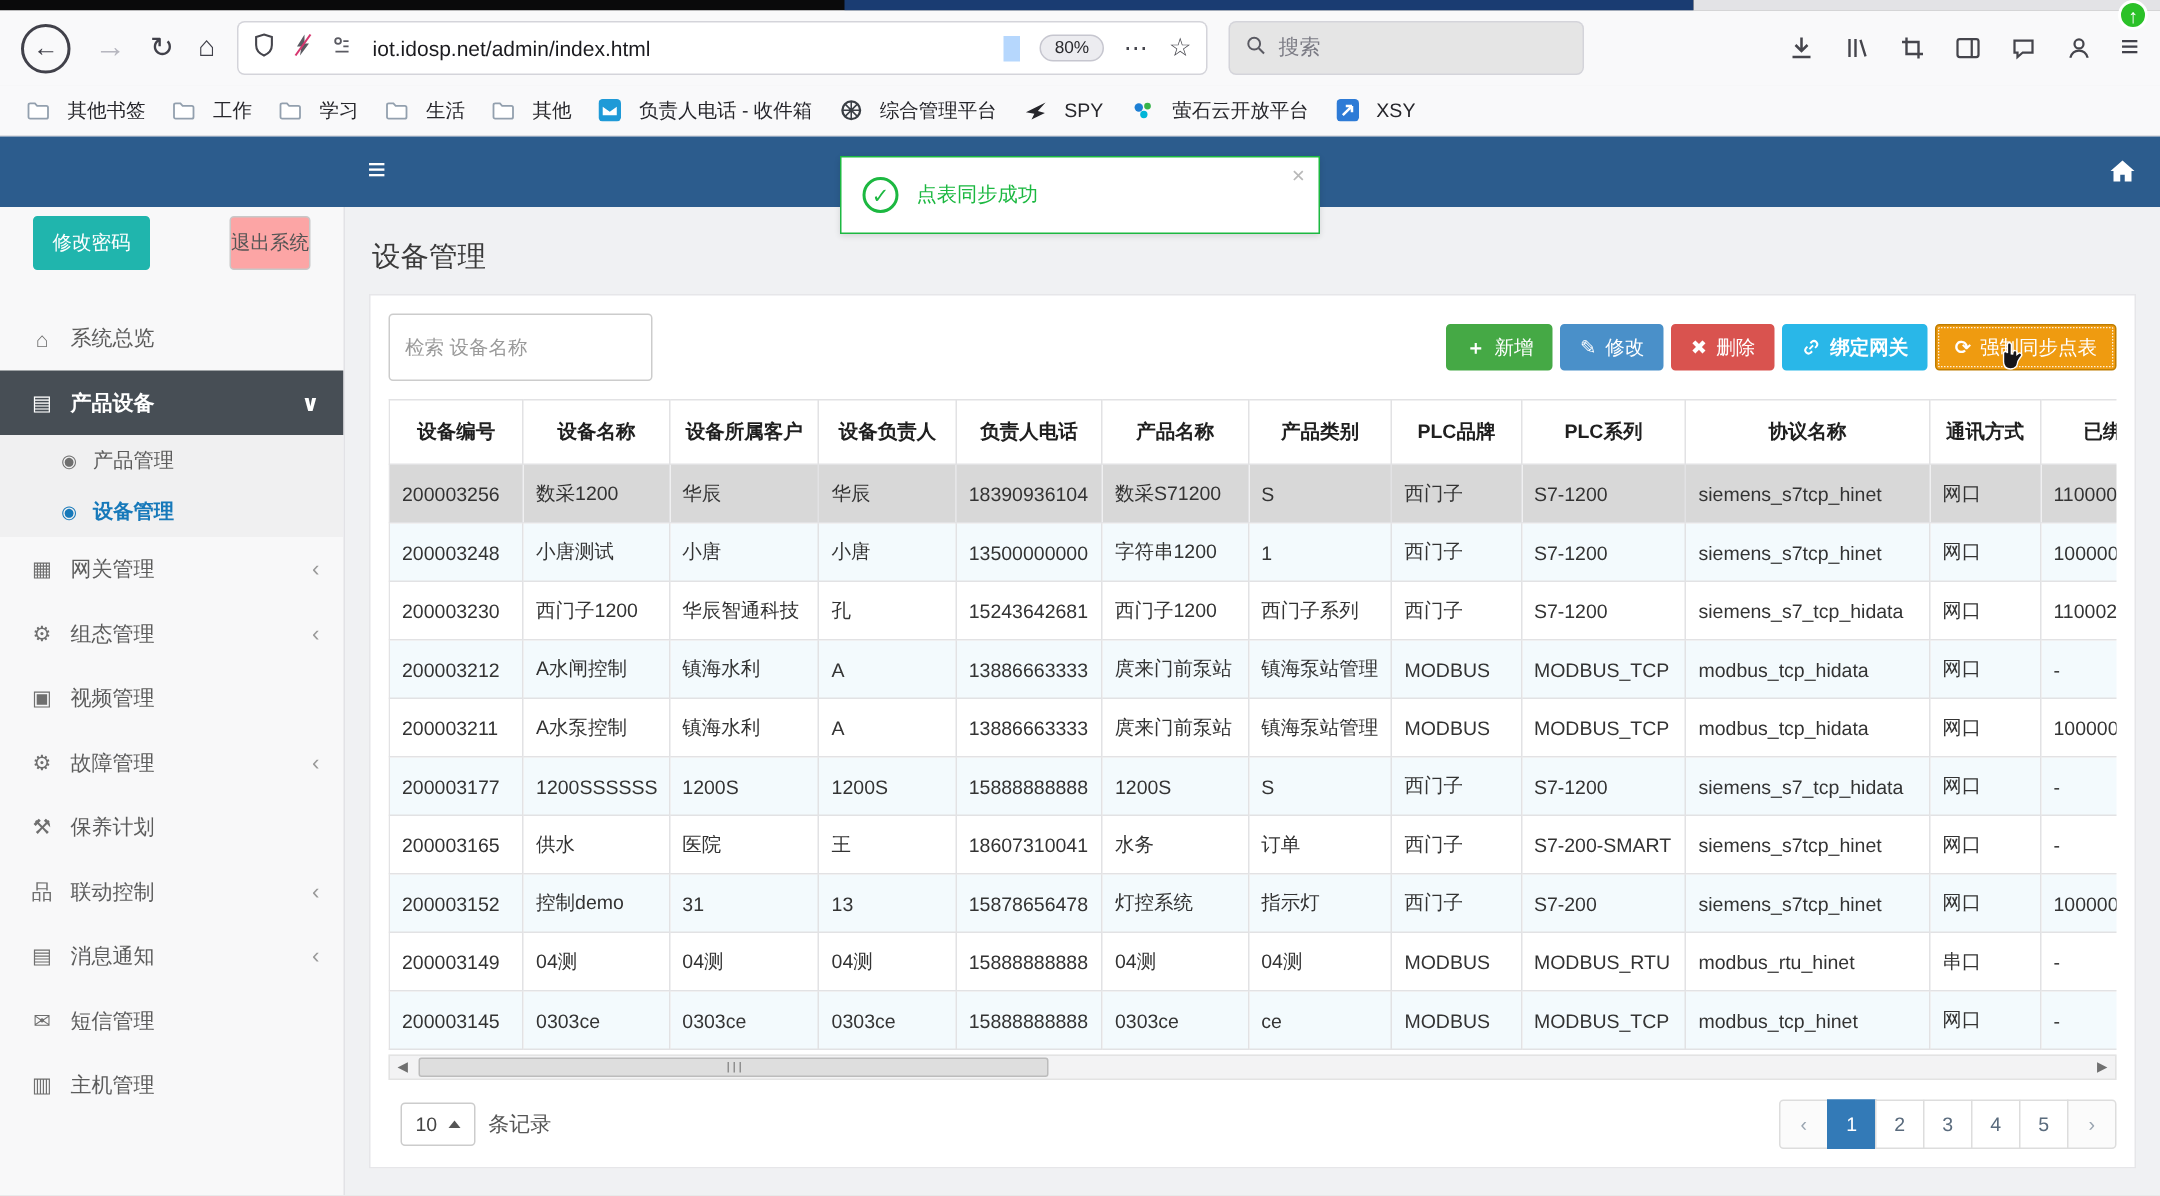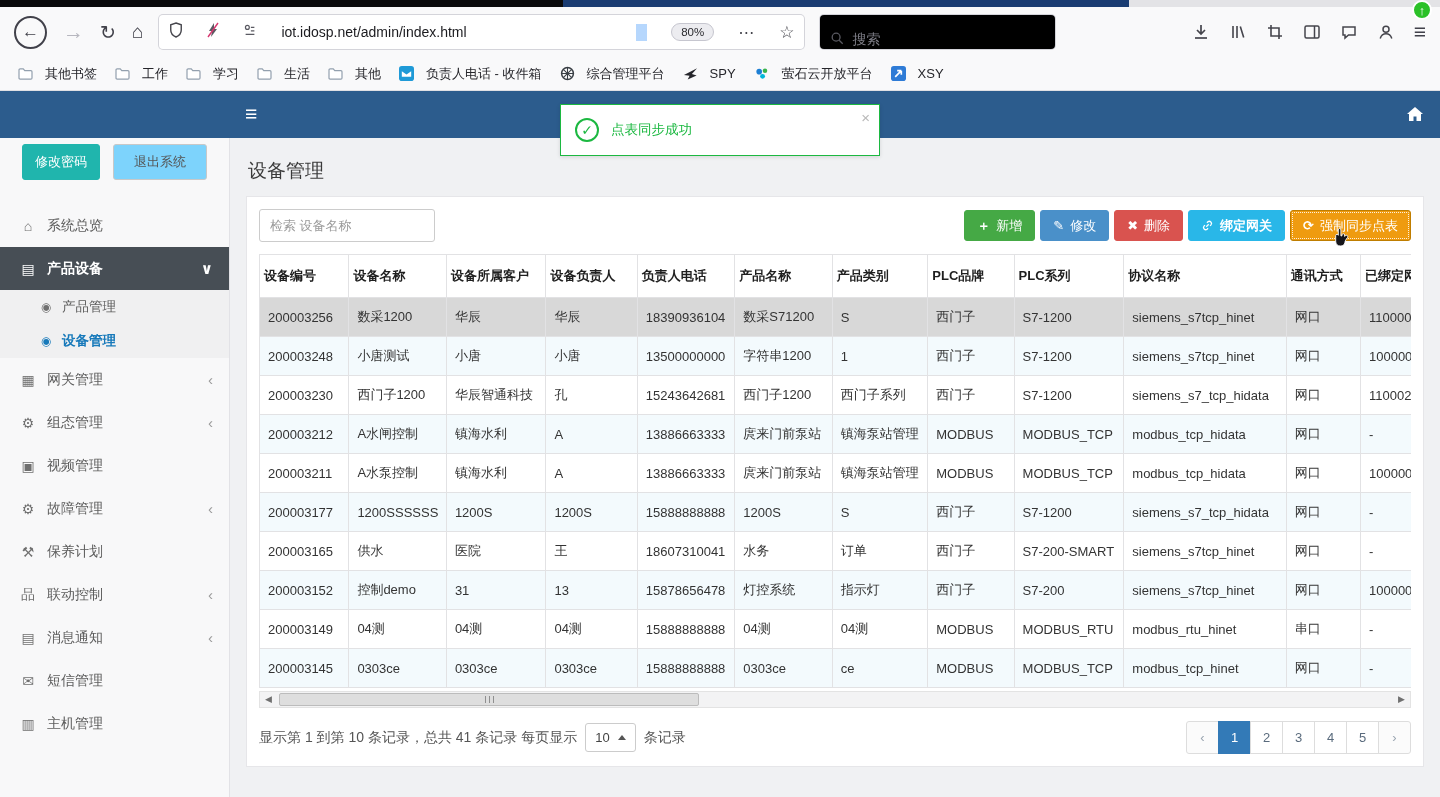--- a/index.html
+++ b/index.html
@@ -15,30 +15,30 @@
     font-size:13px;font-weight:bold;z-index:60;border:2px solid #fff}
 
   
   .toolbar{position:absolute;top:7px;left:0;width:100%;height:50px;background:#f9f9fa;
     display:flex;align-items:center;padding:0 14px;gap:16px}
   .back-btn{width:33px;height:33px;border:2px solid #41414a;border-radius:50%;display:flex;
     align-items:center;justify-content:center;font-size:17px;color:#41414a;flex:none}
   .fwd-btn{color:#b7b7bf;font-size:21px}
   .reload-btn,.home-btn{color:#41414a;font-size:19px}
   .urlbar{width:645px;height:34px;background:#fff;border-radius:4px;display:flex;align-items:center;
-    padding:0 10px;gap:24px;box-shadow:0 0 0 1px #d4d4da;flex:none}
+    padding:0 10px;gap:13px;box-shadow:0 0 0 1px #d4d4da;flex:none}
   .url-text{font-size:14px;color:#1b1b1f;white-space:nowrap}
   .url-spacer{flex:1}
   .sel-block{width:11px;height:17px;background:#b6d7fd;flex:none}
   .zoom-pill{background:#ececf0;border:1px solid #c6c6cf;border-radius:10px;font-size:11.5px;
     padding:2px 9px;color:#2a2a2e;flex:none}
   .url-dots{color:#45454c;font-size:16px;letter-spacing:1px}
   .url-star{color:#45454c;font-size:17px}
-  .searchbar{width:235px;height:34px;background:#000000;border-radius:4px;box-shadow:0 0 0 1px #d4d4da;
-    display:flex;align-items:flex-end;padding:0 10px;gap:8px;flex:none}
+  .searchbar{width:235px;height:34px;background:#e5e5e5;border-radius:4px;box-shadow:0 0 0 1px #d4d4da;
+    display:flex;align-items:center;padding:0 10px;gap:8px;flex:none}
   .search-ph{font-size:14px;color:#7c7c85}
   .tb-icons{margin-left:auto;display:flex;align-items:center;gap:19px}
   .tb-icons .ic{display:flex;align-items:center;justify-content:center}
   .hamburger{font-size:21px;color:#41414a;font-weight:bold}
 
   
   .bookmarks{position:absolute;top:57px;left:0;width:100%;height:34px;background:#f9f9fa;
     border-bottom:1px solid #e0e0e4;display:flex;align-items:center;padding:0 10px;gap:2px}
   .bm{display:flex;gap:12px;padding:4px 8px;font-size:13px;color:#26262b;white-space:nowrap}
   .bm-ic{display:flex;align-items:center}
@@ -52,50 +52,50 @@
   .sidebar{position:absolute;top:138px;left:0;width:230px;bottom:0;background:#f8f8f9;
     border-right:1px solid #e2e2e6;overflow:hidden;z-index:4}
   .profile{display:flex;align-items:center;gap:12px;padding:15px 14px 8px}
   .avatar{width:46px;height:46px;border-radius:50%;overflow:hidden;flex:none;border:2px solid #fff;
     box-shadow:0 0 2px rgba(0,0,0,.35)}
   .p-name{font-size:15px;font-weight:bold;color:#3a3a3a}
   .p-role{font-size:12px;color:#8b8b8b;margin-top:6px}
   .profile-btns{display:flex;justify-content:space-between;padding:6px 22px 14px 22px}
   .btn-teal{background:var(--teal-button,#20b5ad);color:#fff;border:1px solid var(--teal-button,#20b5ad);
     border-radius:3px;padding:8px 12px;font-size:13px}
-  .btn-plain{background:#7dd3fc;border:1px solid #c8c8c8;color:#555;border-radius:3px;padding:8px 20px;font-size:13px}
+  .btn-plain{background:#fca5a5;border:1px solid #c8c8c8;color:#555;border-radius:3px;padding:8px 0;font-size:13px}
   .menu{margin-top:10px}
   .m-item{height:43px;display:flex;align-items:center;padding:0 16px 0 18px;font-size:14px;color:#5c5c5c;position:relative}
   .mi{width:20px;margin-right:9px;color:#6f6f6f;font-size:14px;text-align:center;flex:none}
   .chev{margin-left:auto;color:#9a9a9a;font-size:15px}
   .m-item.active{background:var(--sidebar-active-dark,#474e55);color:#fff;font-weight:bold}
   .m-item.active .mi,.m-item.active .chev{color:#fff}
   .m-sub{background:#f0f0f1}
   .m-subitem{height:34px;display:flex;align-items:center;padding-left:38px;font-size:13.5px;color:#5c5c5c}
   .m-subitem .mi{font-size:12px;width:16px;margin-right:8px}
   .m-subitem.active{color:var(--link-blue,#1779ba);font-weight:bold}
   .m-subitem.active .mi{color:var(--link-blue,#1779ba)}
 
   
   .content{position:absolute;left:230px;top:138px;right:0;bottom:0;background:#f0f1f3;padding:16px}
   .page-title{font-size:19px;color:#3a3a3a;font-weight:normal;margin:4px 0 12px 2px}
   .panel{background:#fff;border:1px solid #e6e6e9;padding:12px;overflow:hidden}
   .panel-top{display:flex;align-items:center;margin-bottom:12px}
-  .search-input{width:176px;height:33px;border:1px solid #ccc;border-radius:3px;padding:0 10px;
+  .search-input{width:176px;height:45px;border:1px solid #ccc;border-radius:3px;padding:0 10px;
     font-size:13px;color:#333;font-family:inherit}
   .search-input::placeholder{color:#9a9a9a}
   .actions{margin-left:auto;display:flex;gap:5px}
   .abtn{height:31px;display:inline-flex;align-items:center;gap:6px;padding:0 12px;border-radius:3px;
     color:#fff;font-size:13px;border:1px solid transparent;white-space:nowrap}
   .abtn .bi{font-size:13px;font-weight:bold;display:flex;align-items:center}
   .abtn.focus{outline:1px dotted rgba(255,255,255,.85);outline-offset:-3px}
 
   .tbl-wrap{overflow:hidden}
   table{border-collapse:collapse;table-layout:fixed;width:1224px;font-size:13px}
-  th{border:1px solid #e2e2e4;font-weight:bold;color:#1f1f1f;text-align:left;padding:12px 4px;
+  th{border:1px solid #e2e2e4;font-weight:bold;color:#1f1f1f;text-align:center;padding:12px 4px;
     background:#fff;white-space:nowrap;overflow:hidden}
   td{border:1px solid #e2e2e4;color:#333;padding:10px 8px;white-space:nowrap;overflow:hidden}
   tr.selected td{background:var(--selected-row-gray,#d8d8d8)}
   tr.stripe td{background:var(--stripe-row,#f3fafd)}
 
   .hscroll{display:flex;align-items:center;height:17px;background:#f3f3f4;border:1px solid #e3e3e3;margin-top:3px}
   .hs-arrow{width:17px;text-align:center;font-size:9px;color:#707070;line-height:15px}
   .hs-track{flex:1;height:100%;position:relative}
   .hs-thumb{position:absolute;left:2px;top:1px;height:13px;width:420px;background:#dedede;
     border:1px solid #bcbcbc;border-radius:2px;display:flex;align-items:center;justify-content:center;gap:3px}
@@ -600,21 +600,20 @@
           <span class="hs-thumb">
             <span class="hs-grip"></span>
               <span class="hs-grip"></span>
               <span class="hs-grip"></span>
           </span>
         </span>
         <span class="hs-arrow">▶</span>
       </div>
 
       <div class="pager">
-        <span>显示第 1 到第 10 条记录，总共 41 条记录 每页显示</span>
         <span class="psize">
           <span>10</span>
           <span class="caret-up"></span>
         </span>
         <span>条记录</span>
         <div class="pages">
             <div class="pg nav">‹</div>
             <div class="pg active">1</div>
             <div class="pg">2</div>
             <div class="pg">3</div>

